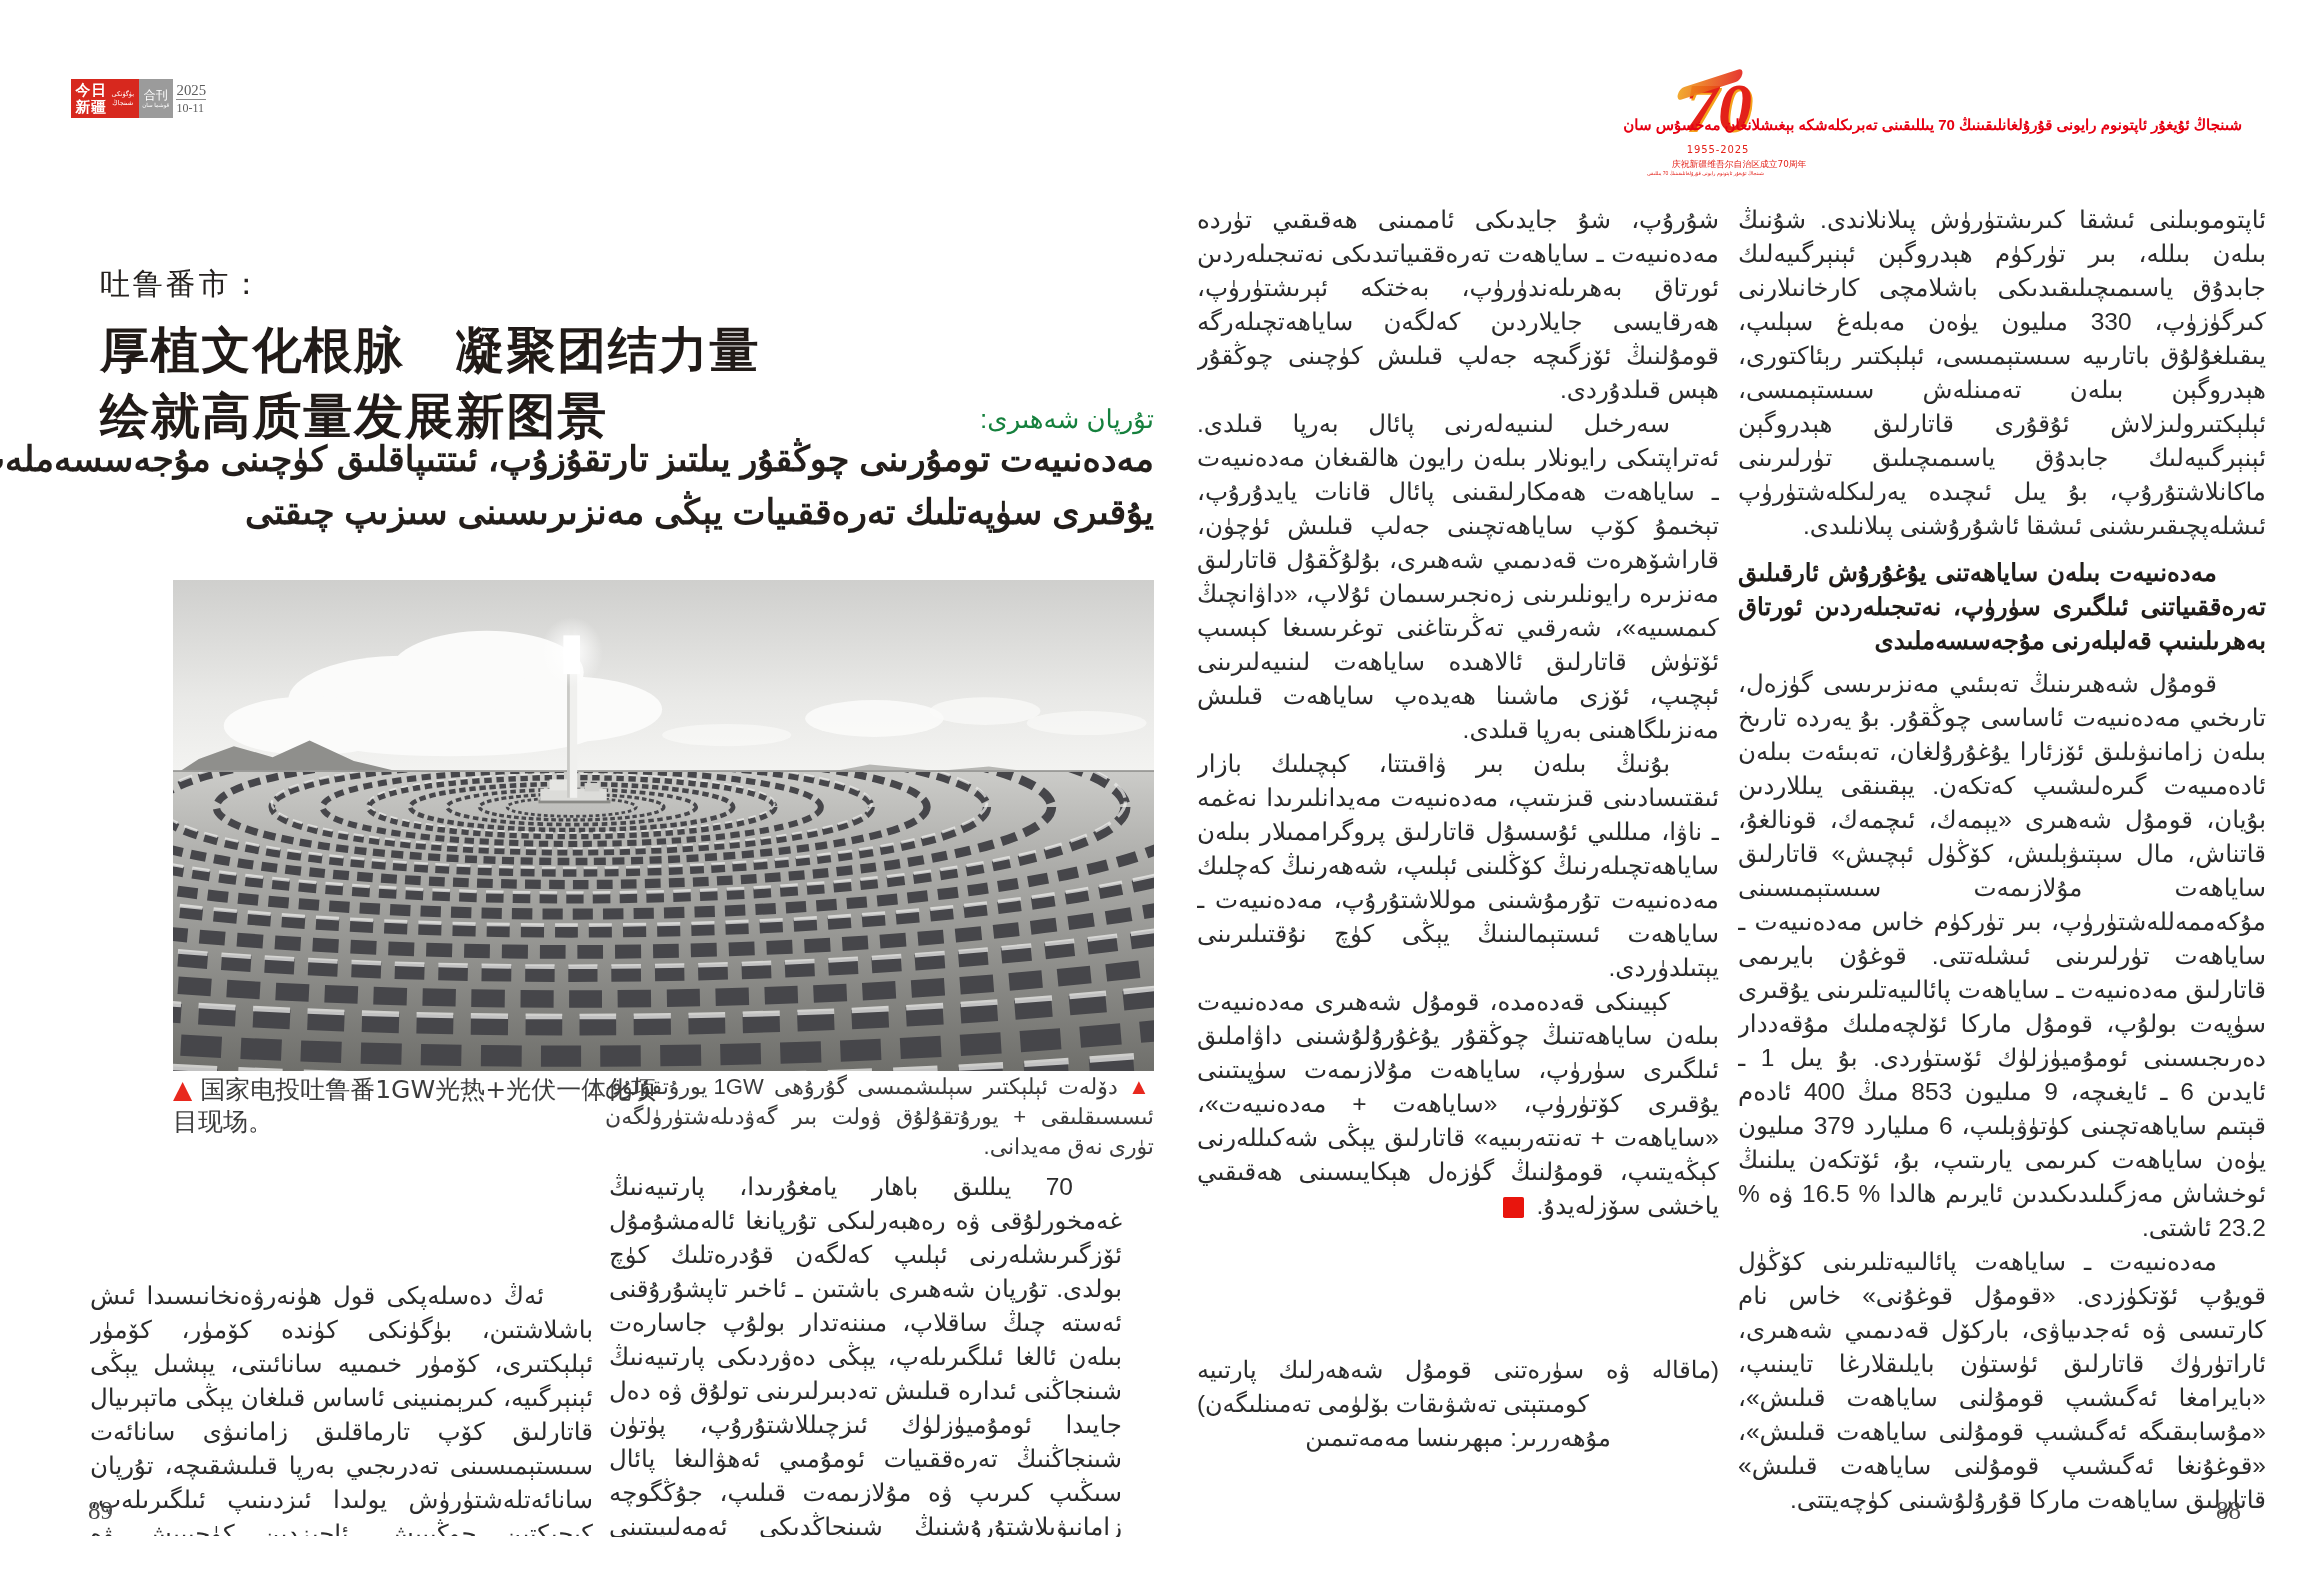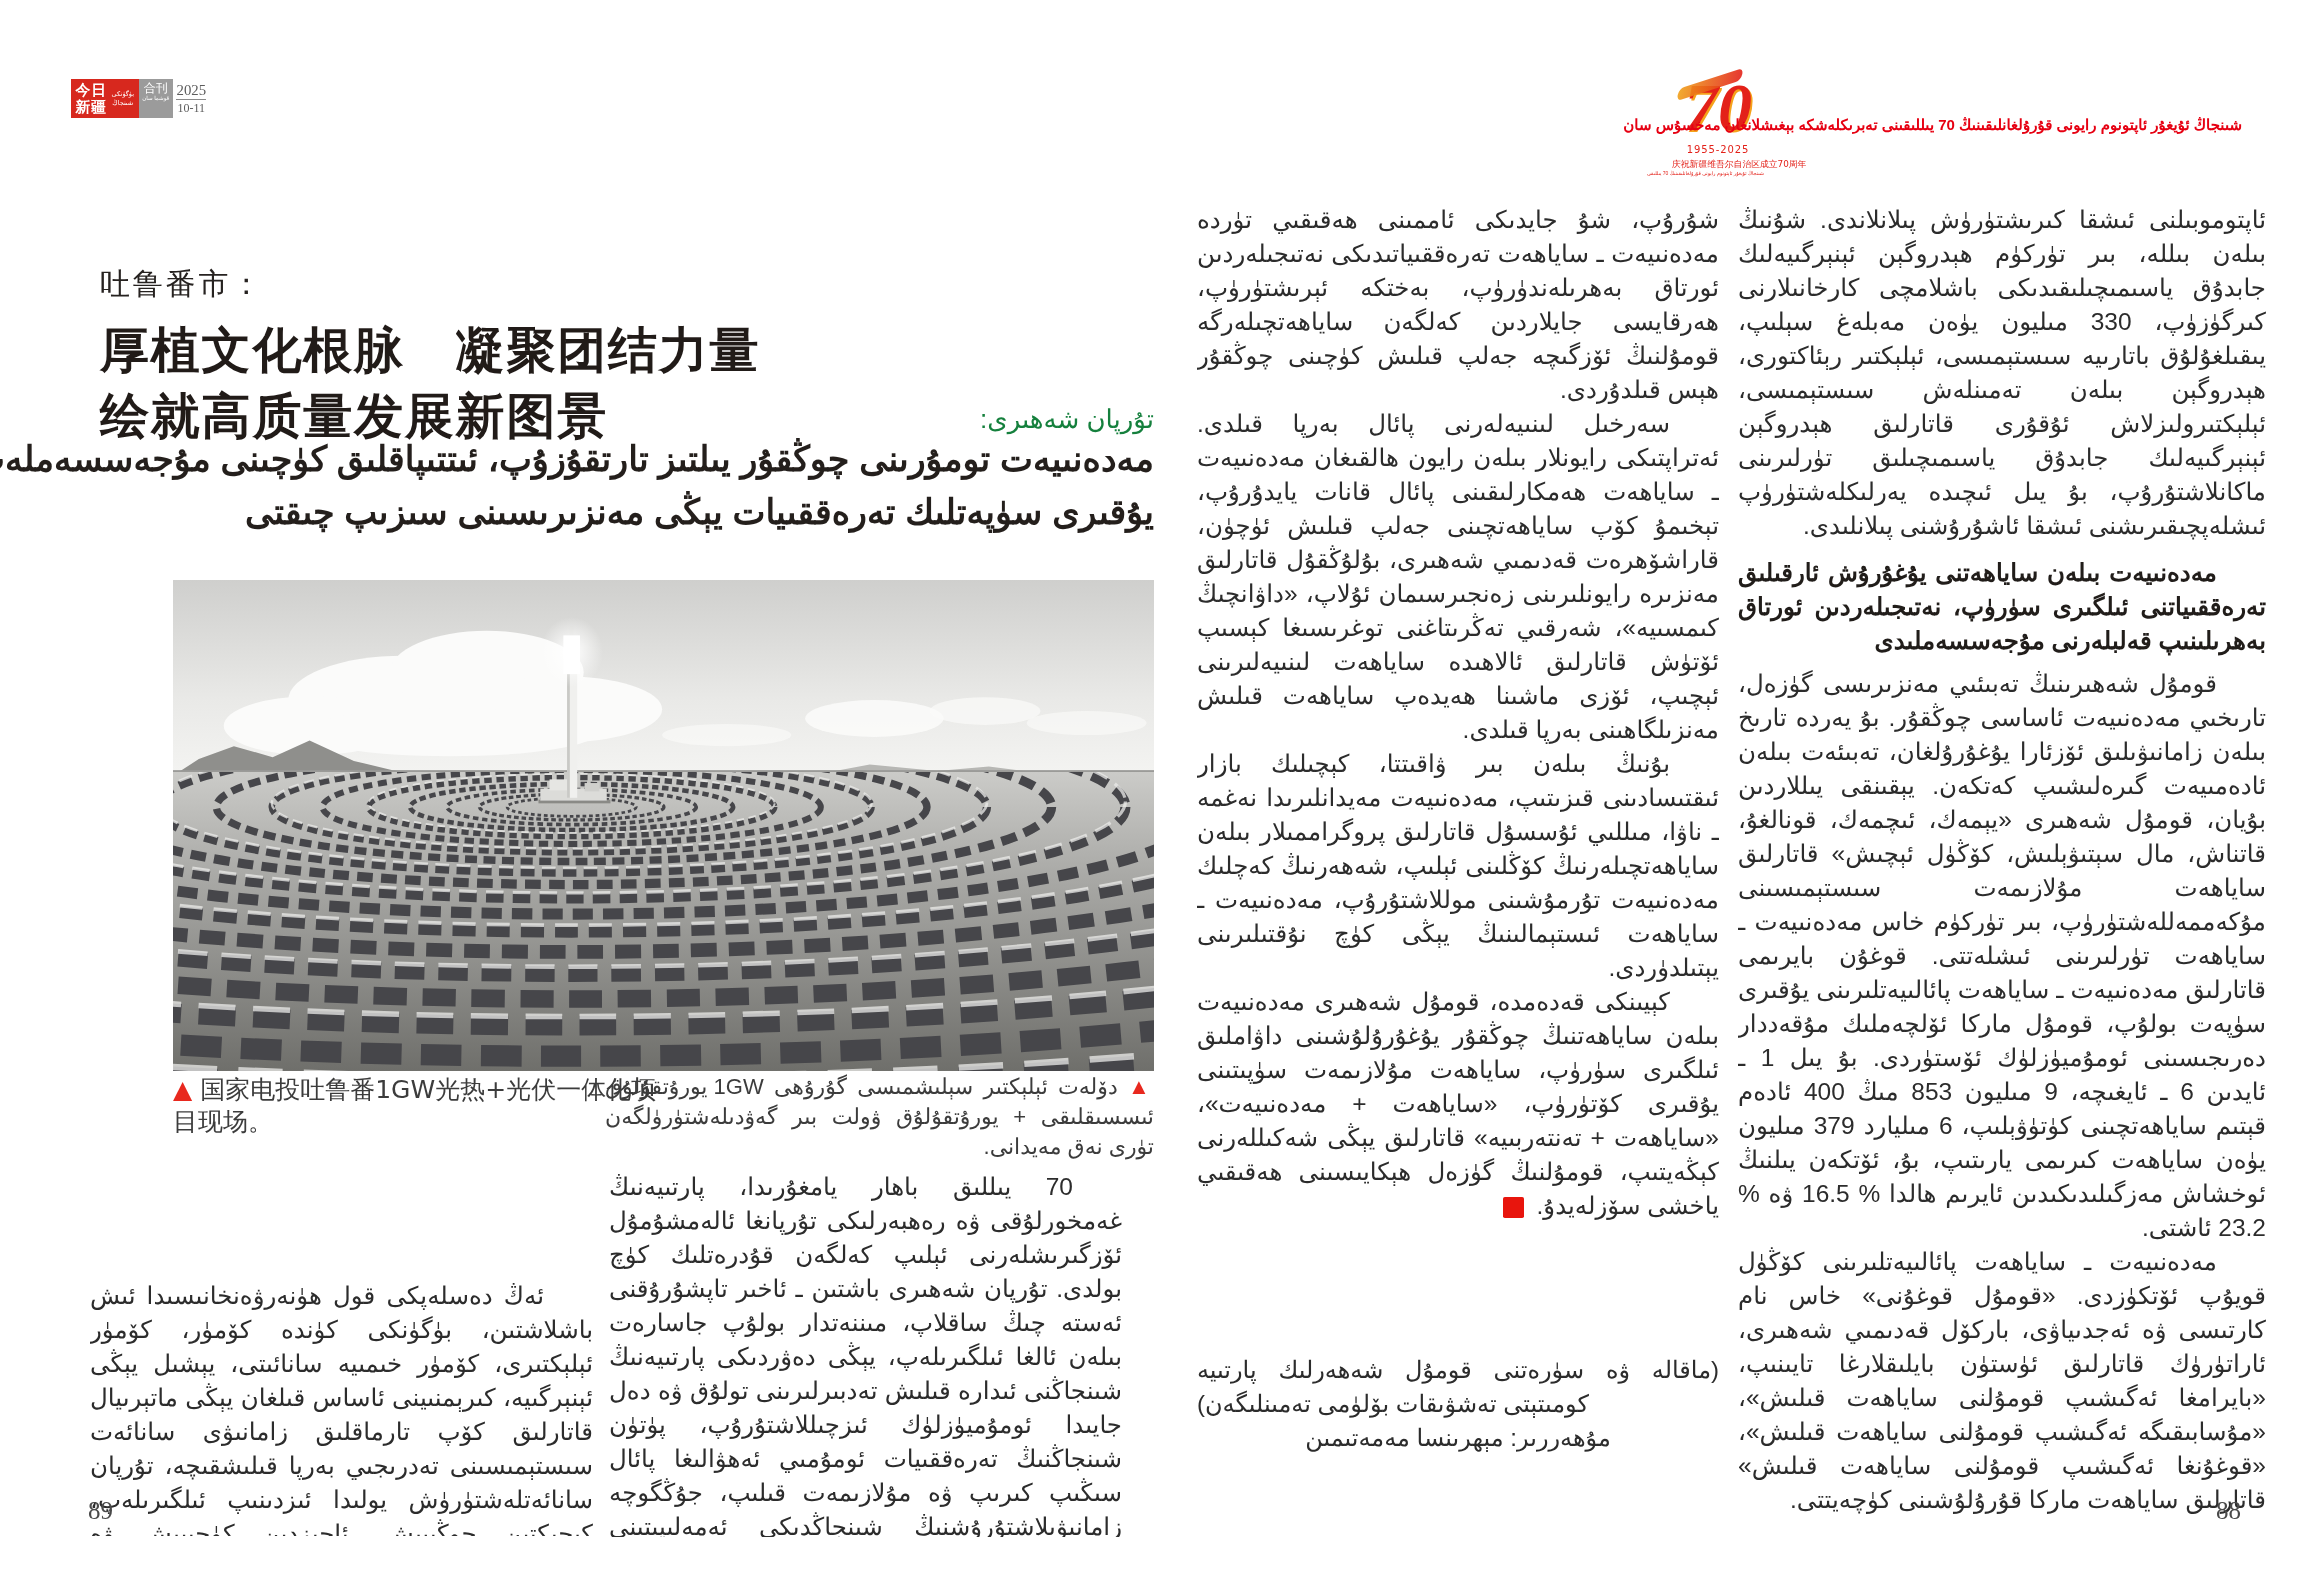--- a/index.html
+++ b/index.html
@@ -7,25 +7,25 @@
           font-family:"DejaVu Sans",sans-serif;color:#2b2b2b;}
   .abs{position:absolute;}
   .ug{direction:rtl;unicode-bidi:plaintext;font-family:Liberation Sans, sans-serif;}
   .cn{font-family:"DejaVu Sans","Liberation Sans",sans-serif;}
 
   
   .mast{left:71px;top:79px;display:flex;align-items:stretch;height:39px;}
   .mast .redbox{background:#d7281e;color:#fff;display:flex;align-items:center;padding:1.8px 4.6px;gap:4.6px;}
   .mast .redbox .cnpart{font-weight:bold;font-size:14.8px;line-height:16.6px;letter-spacing:0.9px;}
   .mast .redbox .ugpart{font-size:6.5px;line-height:8.3px;text-align:center;}
-  .mast .graybox{background:#9b9b9b;color:#fff;display:flex;flex-direction:column;
+  .mast .graybox{background:#9b9b9b;color:#fff;display:flex;flex-direction:column;justify-content:center;
                  align-items:center;padding:1.8px 3.7px;}
   .mast .graybox .iss{font-size:12px;line-height:14px;}
   .mast .graybox .issug{font-size:5.5px;line-height:7.4px;}
-  .mast .datebox{display:flex;flex-direction:column;justify-content:center;align-items:center;
+  .mast .datebox{display:flex;flex-direction:column;justify-content:center;align-items:flex-start;
                  padding:0 3.7px;color:#5c5c5c;}
   .mast .datebox .yr{font-size:14.8px;line-height:16.6px;font-family:"Liberation Serif",serif;}
   .mast .datebox .rule{width:100%;height:0.9px;background:#8a8a8a;margin:0.9px 0;}
   .mast .datebox .mo{font-size:12px;line-height:14px;font-family:"Liberation Serif",serif;}
 
   
   .logo70{left:1672px;top:72px;width:92px;text-align:center;color:#e32119;}
   .logo70 .num{font-size:68px;line-height:70px;font-weight:bold;font-style:italic;
                font-family:"Liberation Serif",serif;color:#e32119;
                text-shadow:1.8px 1.8px 0 #f5a21b;position:relative;}

